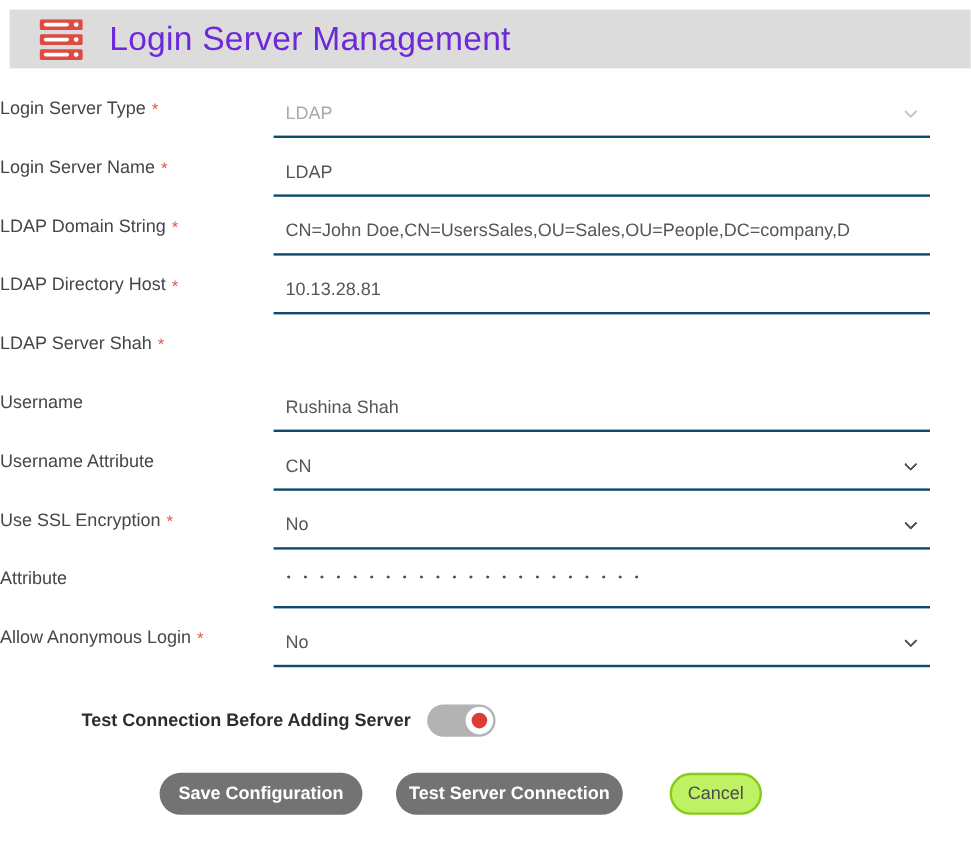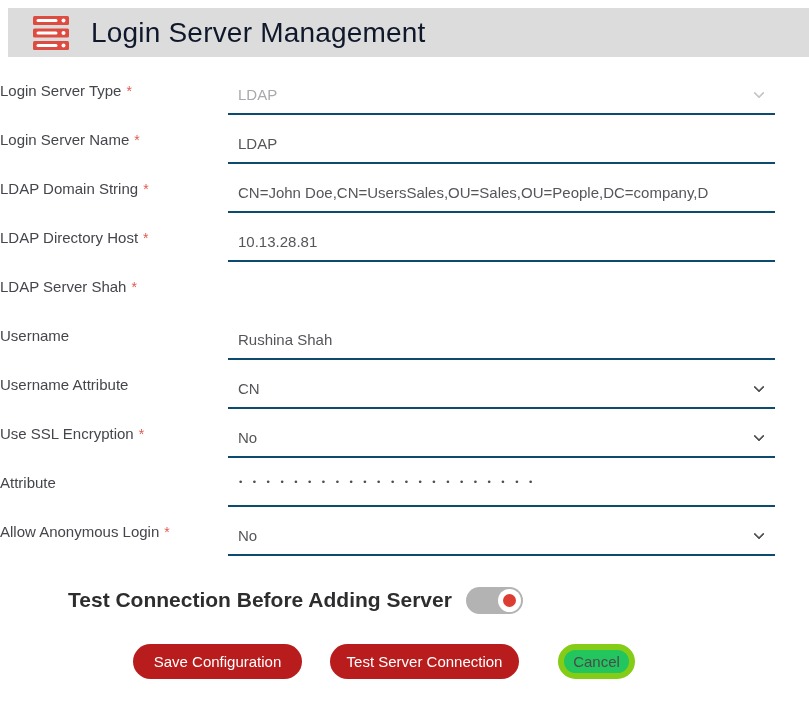--- a/index.html
+++ b/index.html
@@ -6,21 +6,21 @@
   html,body { width:809px; height:707px; background:#ffffff; overflow:hidden;
     font-family:"Liberation Sans", sans-serif; }
 
   
   .page-header {
     margin:8px 0 0 8px; width:801px; height:49px;
     background:#dcdcdc; display:flex; align-items:center;
   }
   .hdr-icon { margin-left:25px; width:36px; height:34px; flex:0 0 auto; }
   .hdr-title {
-    margin-left:22px; font-size:28px; color:#0f172a; letter-spacing:0.2px;
+    margin-left:22px; font-size:28px; color:#6d28d9; letter-spacing:0.2px;
     white-space:nowrap;
   }
 
   
   .form-area { margin-top:9px; }
   .row { display:flex; height:49px; }
   .row-label {
     width:228px; flex:0 0 auto;
     display:flex; align-items:center; font-size:15px; color:#45464c;
     white-space:nowrap;
@@ -45,21 +45,21 @@
   .pwd {
     font-size:9px; letter-spacing:8.5px; color:#4f4f52; margin-bottom:7px;
     font-family:"DejaVu Sans", sans-serif;
   }
 
   
   .toggle-row {
     margin-top:29px; height:30px; display:flex; align-items:center;
   }
   .toggle-label {
-    margin-left:68px; font-size:21px; font-weight:bold; color:#2d2d2f;
+    margin-left:68px; font-size:15px; font-weight:bold; color:#2d2d2f;
     white-space:nowrap;
   }
   .toggle {
     margin-left:14px; width:57px; height:27px; background:#b3b3b3;
     border-radius:14px; position:relative; cursor:pointer; flex:0 0 auto;
   }
   .toggle .knob {
     position:absolute; right:2px; top:2px; width:23px; height:23px;
     background:#ffffff; border-radius:50%;
     display:flex; align-items:center; justify-content:center;
@@ -72,28 +72,28 @@
   .button-row {
     margin:29px 0 0 133px; height:35px; display:flex; align-items:center;
   }
   .btn {
     height:35px; border-radius:18px; font-size:15px;
     display:inline-flex; align-items:center; justify-content:center;
     cursor:pointer; white-space:nowrap;
     font-family:"Liberation Sans", sans-serif;
   }
   .btn-primary {
-    background:#b91c1c; color:#ffffff; font-weight:normal; border:none;
+    background:#737373; color:#ffffff; font-weight:bold; border:none;
     padding:0 26px;
   }
   .btn-save  { width:169px; }
   .btn-test  { margin-left:28px; width:189px; }
   .btn-cancel {
     margin-left:39px; width:77px;
-    background:#22c55e; color:#4b4b4d; border:6px solid #84cc16;
+    background:#bef264; color:#4b4b4d; border:2px solid #84cc16;
   }
 </style>
 </head>
 <body>
 
 <div class="page-header">
   <svg class="hdr-icon" viewBox="0 0 36 34" xmlns="http://www.w3.org/2000/svg">
     <rect x="0" y="0" width="36" height="9" rx="1.5" fill="#dd4b41"></rect>
     <rect x="0" y="12.5" width="36" height="9" rx="1.5" fill="#dd4b41"></rect>
     <rect x="0" y="25" width="36" height="9" rx="1.5" fill="#dd4b41"></rect>

